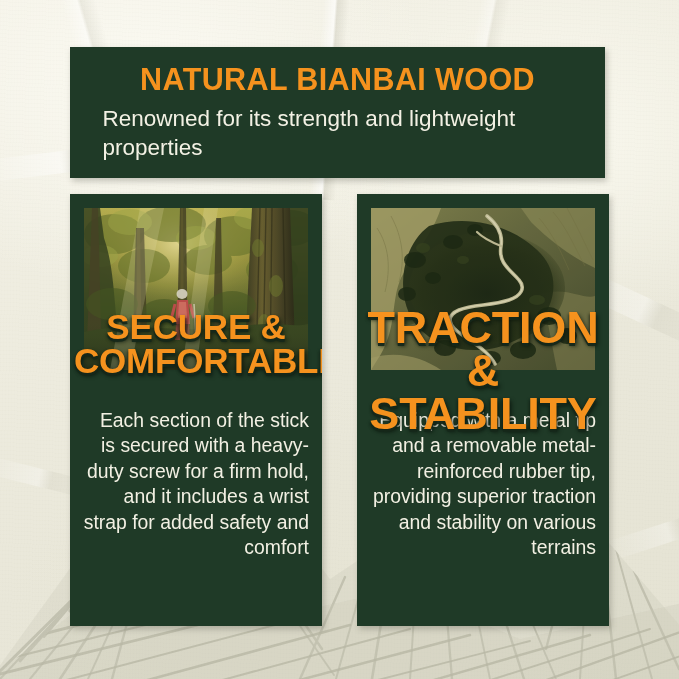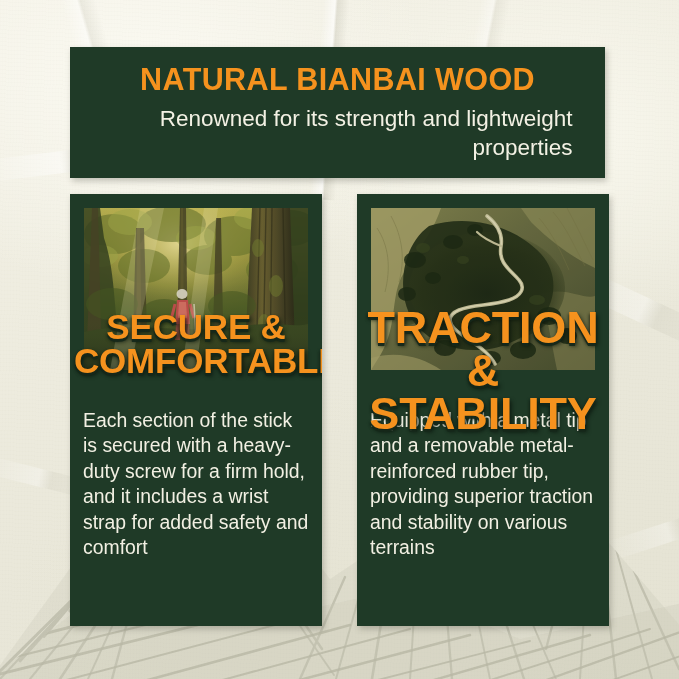--- a/index.html
+++ b/index.html
@@ -88,21 +88,21 @@
     line-height: 1.05;
     text-align: center;
     white-space: nowrap;
     margin: 0 0 9px 0;
   }
   .header-sub {
     color: #F3F1E4;
     font-size: 22.5px;
     font-weight: normal;
     line-height: 1.3;
-    text-align: right;
+    text-align: left;
     margin: 0;
     max-width: 470px;
   }
 
   
   .cards-row {
     position: absolute;
     left: 70px;
     top: 194px;
     width: 539px;
@@ -149,21 +149,21 @@
     padding: 0 4px;
     box-sizing: border-box;
   }
   .card.left  .card-headline { top: 116px; font-size: 35px; }
   .card.right .card-headline { top: 112px; font-size: 45px; }
 
   .card-body {
     position: absolute;
     left: 13px;
     width: 226px;
-    text-align: left;
+    text-align: right;
     color: #F2F0E3;
     font-size: 19.4px;
     line-height: 1.31;
     z-index: 2;
   }
   .card.left  .card-body { top: 214px; }
   .card.right .card-body { top: 206px; margin-top: 8px; }
 </style>
 </head>
 <body>

